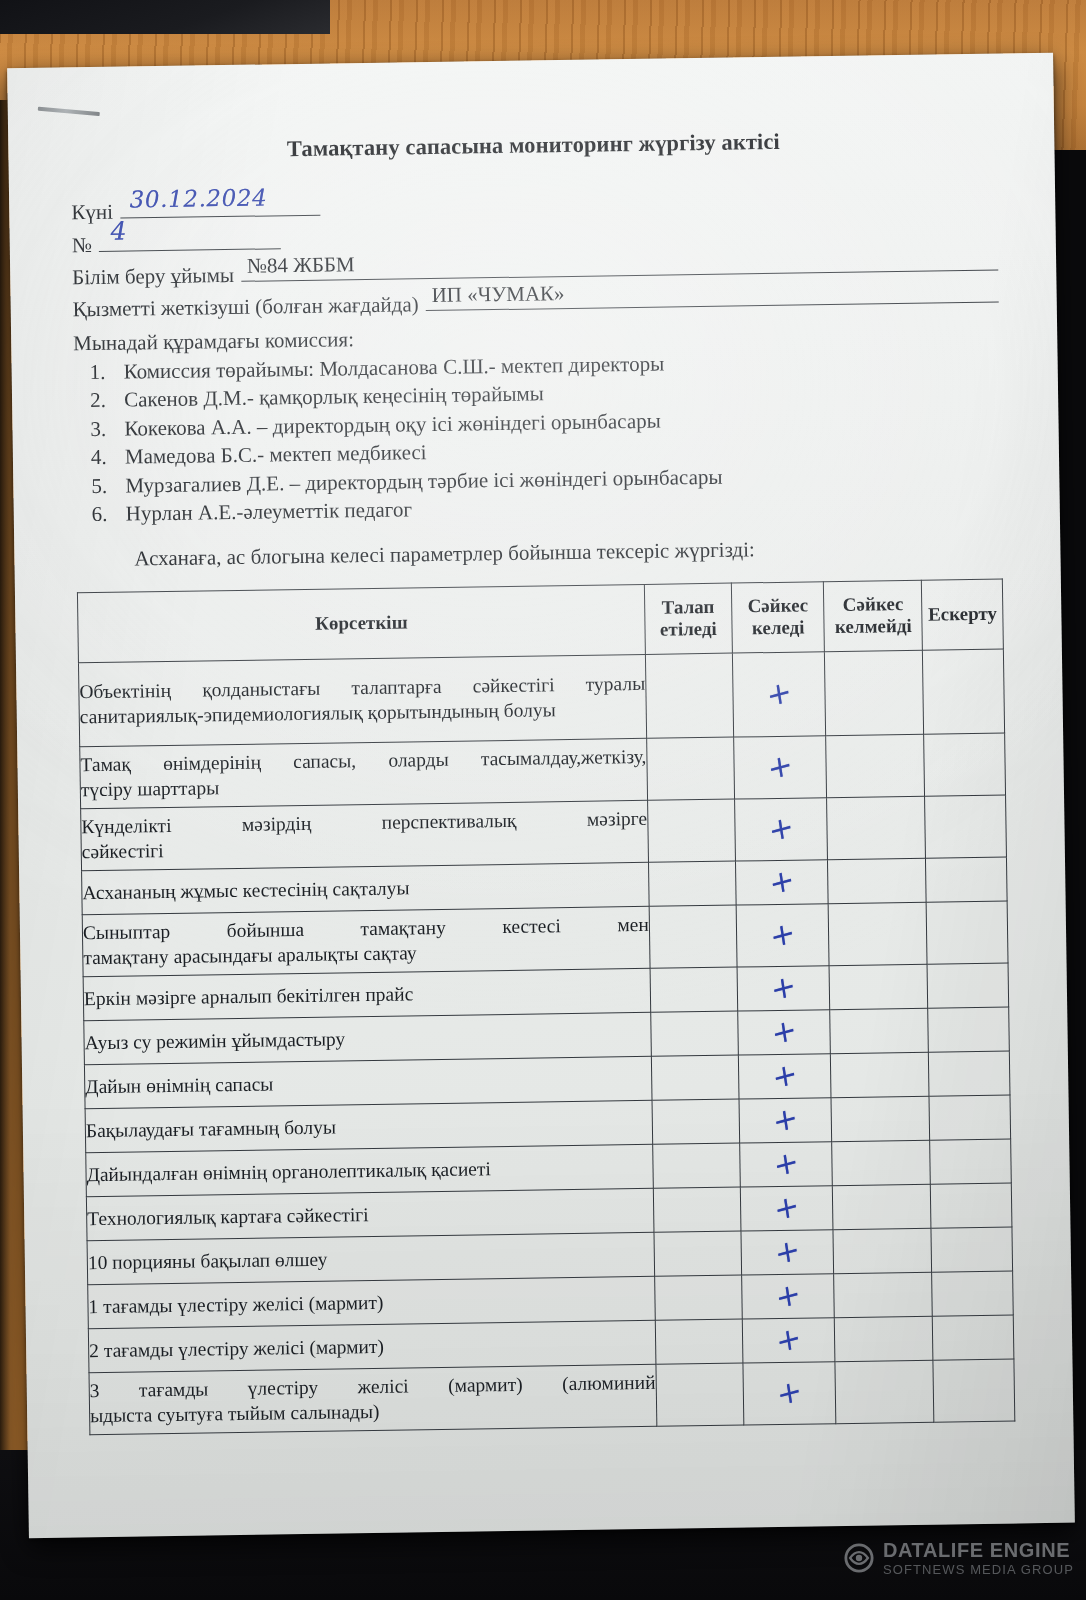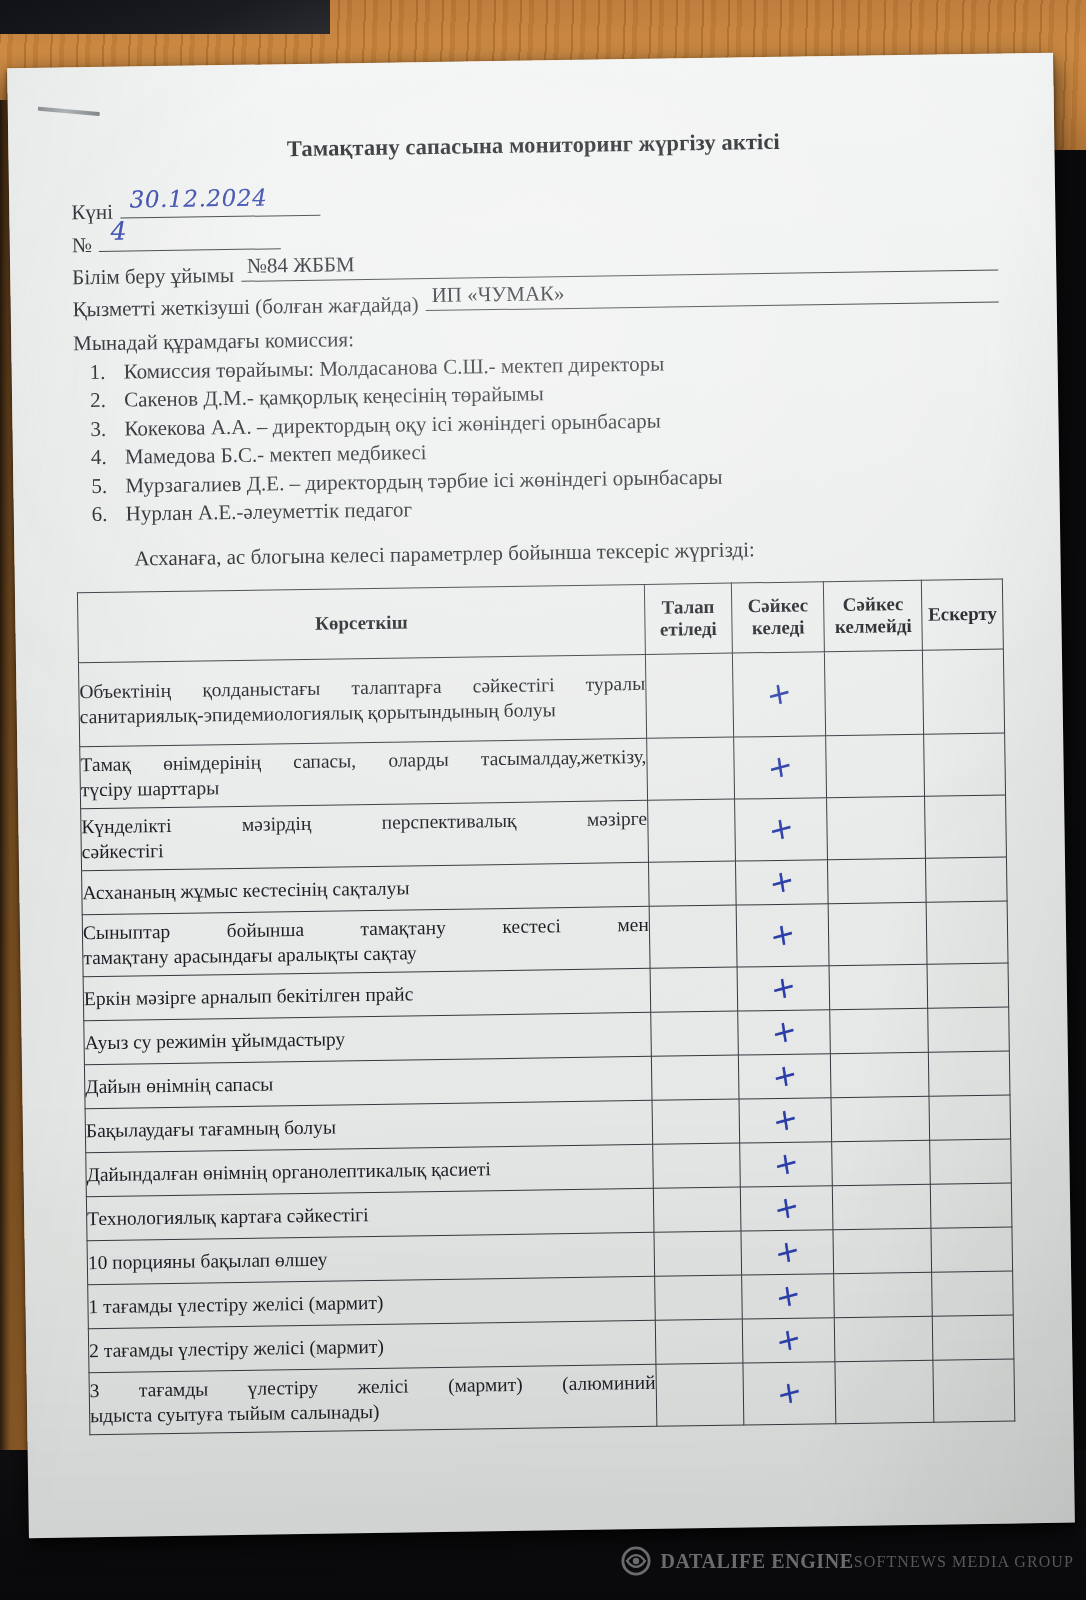--- a/index.html
+++ b/index.html
@@ -236,29 +236,29 @@
     right: 12px; bottom: 24px;
     display:flex; align-items:center; gap:9px;
     opacity:.55;
     pointer-events:none;
   }
   #watermark .wm-logo{
     width: 30px; height: 30px;
     flex: 0 0 30px;
   }
   #watermark .wm-text{
-    display:flex; flex-direction:row; line-height:1;
-    font-family: Liberation Serif, serif;
+    display:flex; flex-direction:column; line-height:1;
+    font-family: Liberation Sans, sans-serif;
     color:#b9bcc0;
   }
   #watermark .wm-main{
     font-size: 20px; font-weight: 700; letter-spacing: .6px;
   }
   #watermark .wm-sub{
-    font-size: 16px; font-weight: 400; letter-spacing: 1.1px;
+    font-size: 13px; font-weight: 400; letter-spacing: 1.1px;
     margin-top: 3px; color:#93979b;
   }
 </style>
 </head>
 <body>
 
 <div id="scene">
 
   <div class="desk-wood"></div>
   <div class="desk-dark-top"></div>

